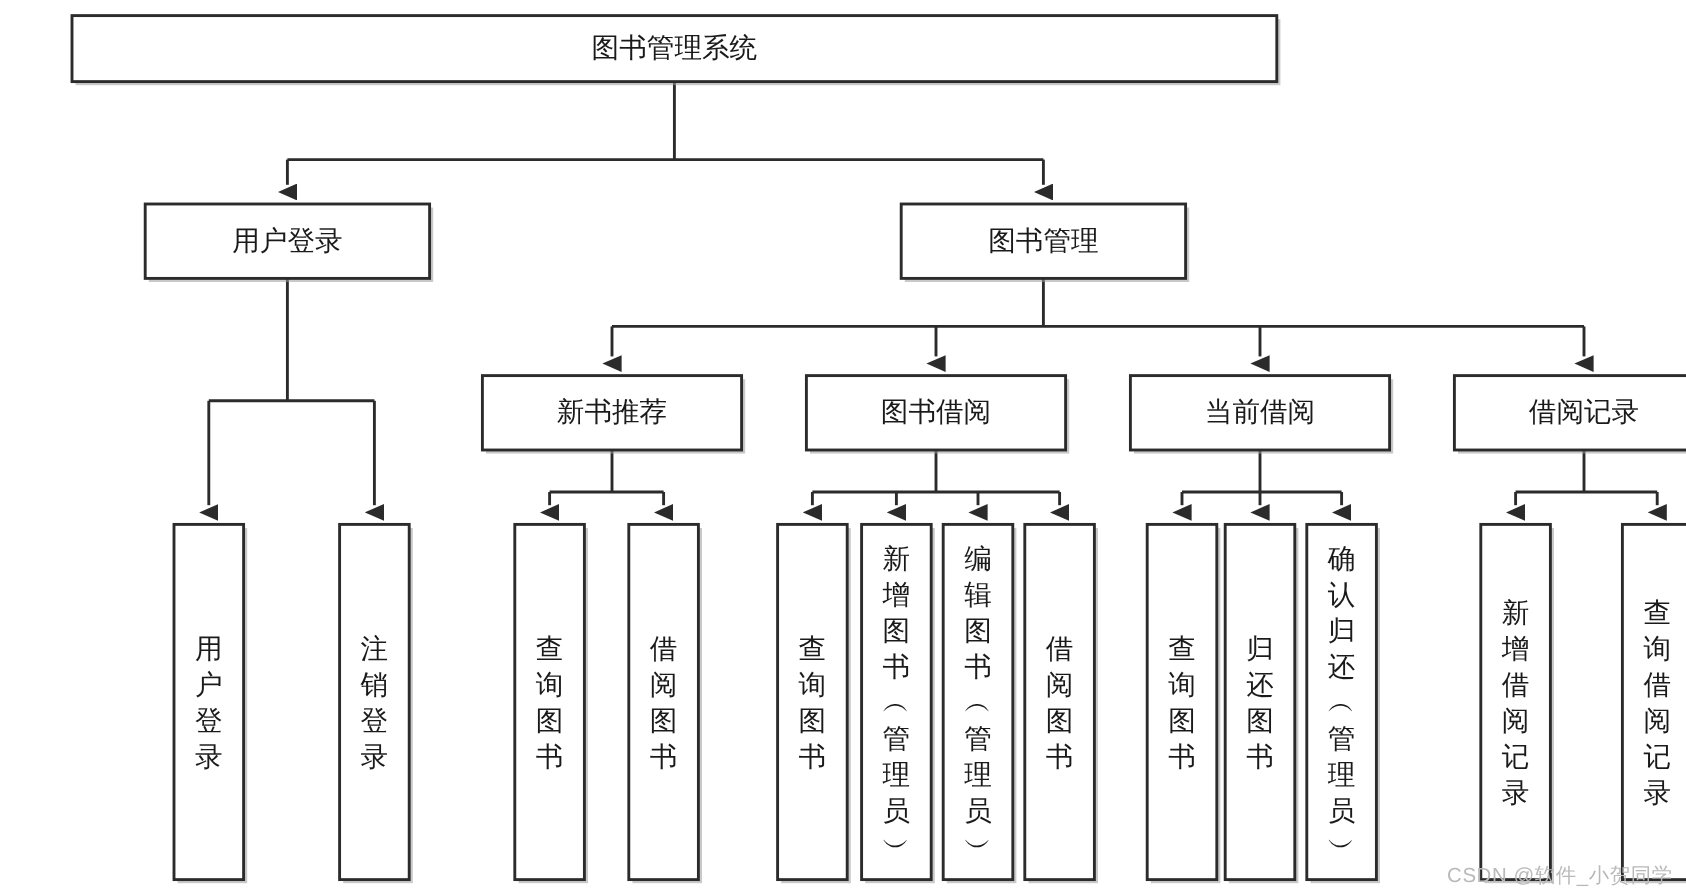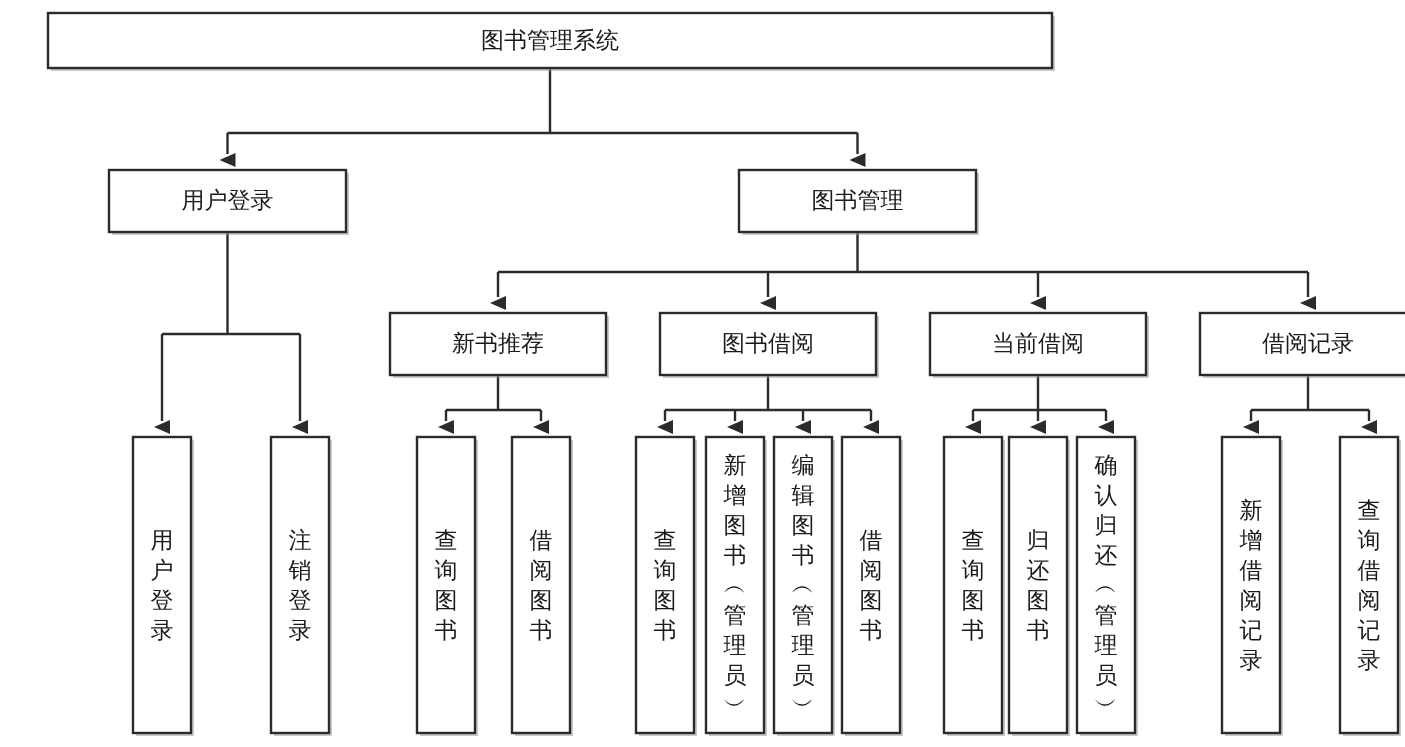--- a/index.html
+++ b/index.html
@@ -9,21 +9,21 @@
   }
   body {
     width: 1405px;
     height: 747px;
     font-family: "Liberation Sans", sans-serif;
     overflow: hidden;
     position: relative;
   }
   #diagram-root {
     position: absolute;
-    left: 0;
+    left: 12px;
     top: 0;
     width: 1362px;
     height: 747px;
     padding-left: 28px;
   }
   svg.flowchart {
     display: block;
     width: 1405px;
     height: 747px;
   }
@@ -227,13 +227,14 @@
           <text x="1223" class="node-label-vertical" y="518.4"><tspan x="1223" dy="0">新</tspan><tspan x="1223" dy="30">增</tspan><tspan x="1223" dy="30">借</tspan><tspan x="1223" dy="30">阅</tspan><tspan x="1223" dy="30">记</tspan><tspan x="1223" dy="30">录</tspan></text>
         </g>
         <g>
           <rect x="1315" y="440" width="58" height="296" class="node-shadow"></rect>
           <rect x="1312" y="437" width="58" height="296" class="node-rect"></rect>
           <text x="1341" class="node-label-vertical" y="518.4"><tspan x="1341" dy="0">查</tspan><tspan x="1341" dy="30">询</tspan><tspan x="1341" dy="30">借</tspan><tspan x="1341" dy="30">阅</tspan><tspan x="1341" dy="30">记</tspan><tspan x="1341" dy="30">录</tspan></text>
         </g>
       </g>
   </svg>
 
+  <div class="watermark">CSDN @软件_小贺同学</div>
 </div>
 
 </body></html>

